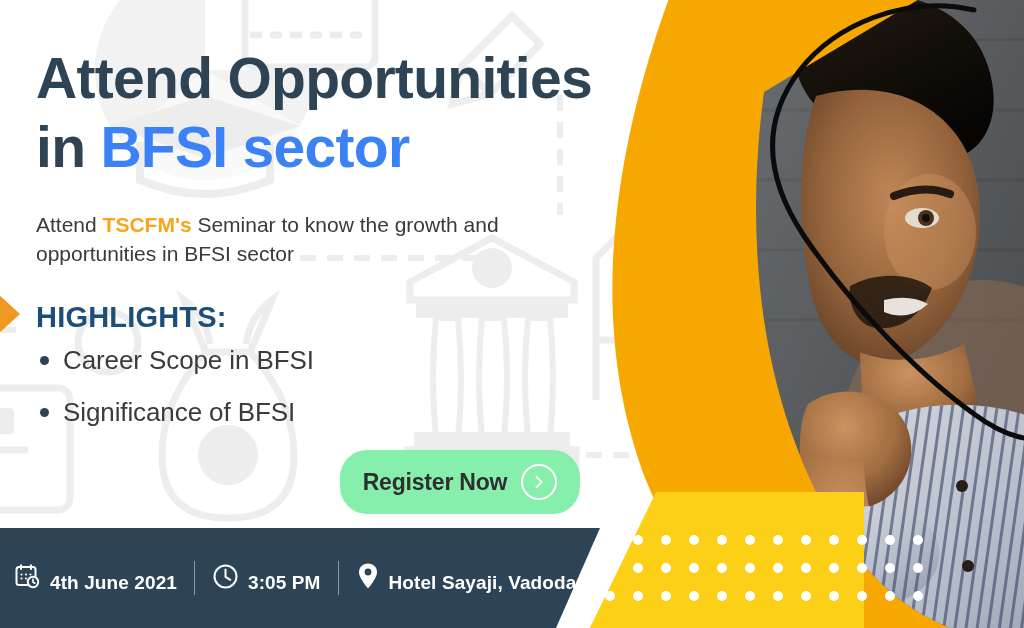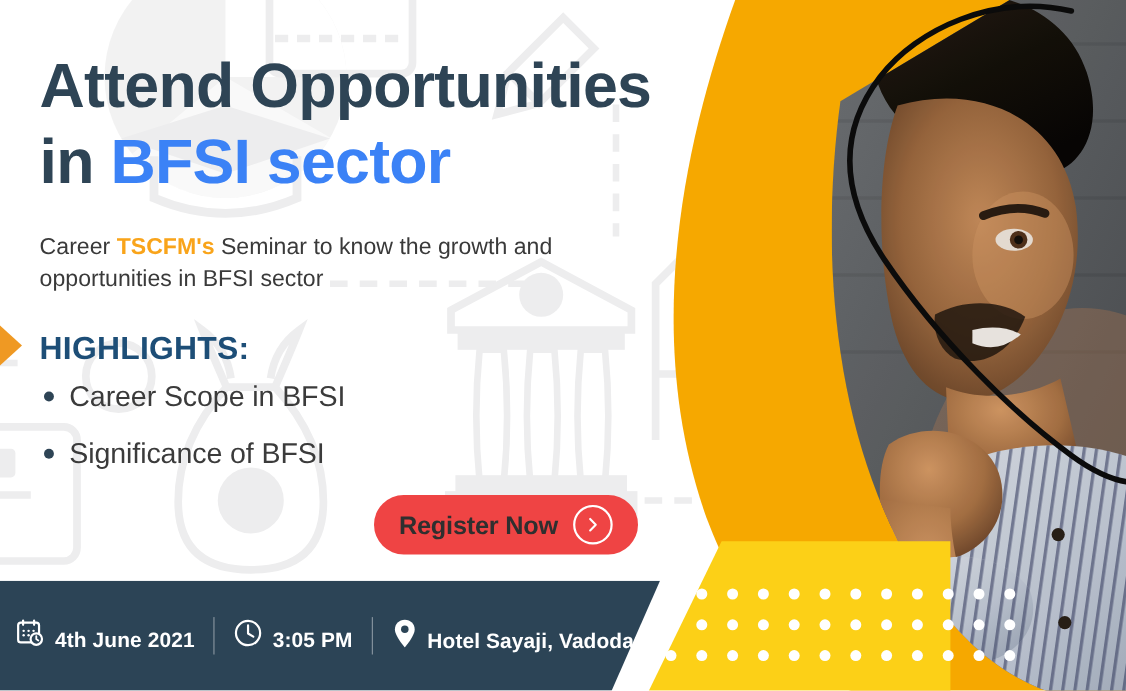--- a/index.html
+++ b/index.html
@@ -59,21 +59,21 @@
   ul.bullets li{
     display:flex;align-items:center;gap:14px;
     font-size:26px;color:#3b3b3b;height:52px;letter-spacing:-0.1px;
   }
   ul.bullets li .dot{
     width:9px;height:9px;border-radius:50%;background:#2e4455;flex:none;
   }
 
   .cta{
     position:absolute;left:340px;top:450px;
-    width:240px;height:54px;border-radius:27px;background:#ef4444;
+    width:240px;height:64px;border-radius:27px;background:#86efac;
     display:flex;align-items:center;justify-content:center;gap:14px;
     border:none;cursor:pointer;padding:0;
     font-family:"Liberation Sans", sans-serif;
   }
   .cta .cta-label{font-size:23px;font-weight:bold;color:#2f2f2f;letter-spacing:-0.2px;}
   .cta .cta-arrow{
     width:32px;height:32px;border-radius:50%;border:2px solid #ffffff;
     display:flex;align-items:center;justify-content:center;flex:none;
   }
 </style>
@@ -301,21 +301,21 @@
   </div>
 
   <div class="content">
 
     <h1 class="title">
       <span>Attend Opportunities</span><br>
       <span>in </span><span class="accent">BFSI sector</span>
     </h1>
 
     <p class="subtitle">
-      <span>Career </span><span class="accent">TSCFM's</span><span> Seminar to know the growth and opportunities in BFSI sector</span>
+      <span>Attend </span><span class="accent">TSCFM's</span><span> Seminar to know the growth and opportunities in BFSI sector</span>
     </p>
 
     <div class="highlights-row">
       <span class="arrow-tab"></span>
       <span class="highlights-title">HIGHLIGHTS:</span>
     </div>
 
     <ul class="bullets">
       <li>
         <span class="dot"></span>

